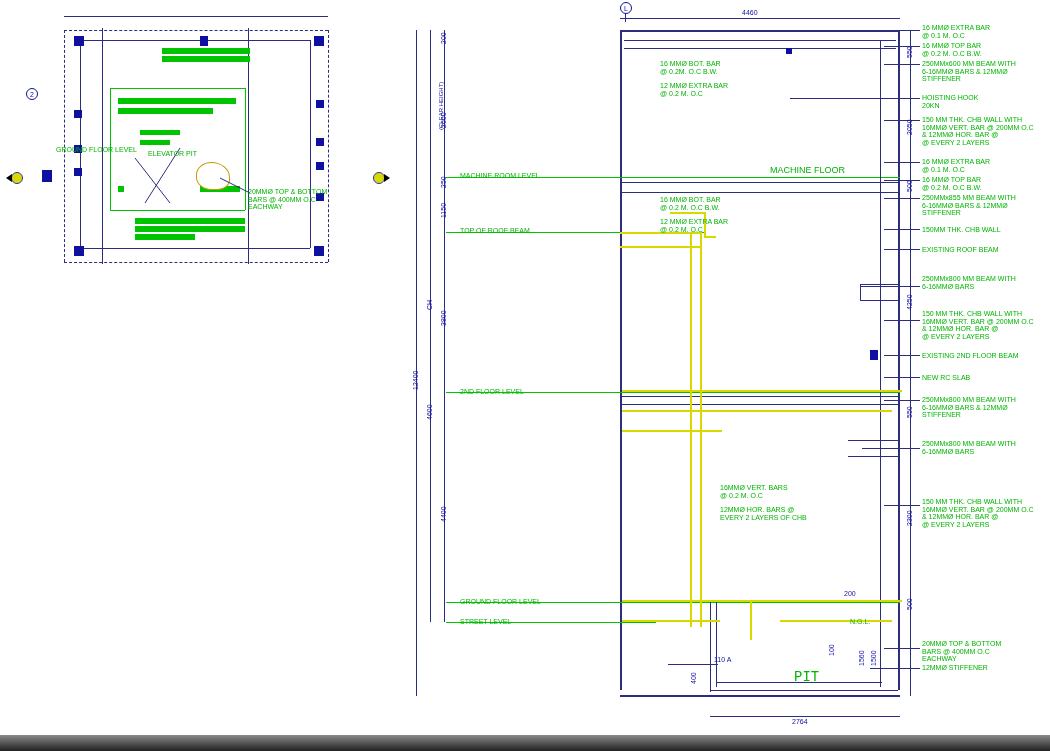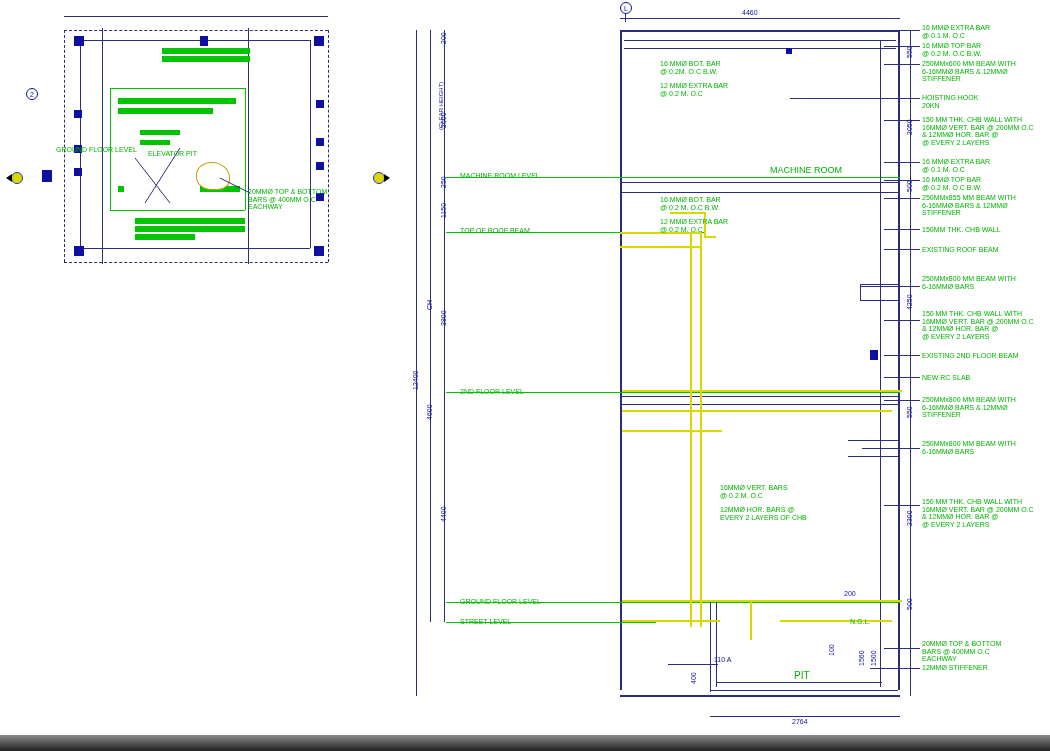--- a/index.html
+++ b/index.html
@@ -158,26 +158,26 @@
     <div class="yline" style="left:620px; top:246px; width:80px; height:2px;"></div>
     <div class="yline" style="left:622px; top:390px; width:280px; height:2px;"></div>
     <div class="yline" style="left:622px; top:410px; width:270px; height:2px;"></div>
     <div class="yline" style="left:622px; top:430px; width:100px; height:2px;"></div>
     <div class="yline" style="left:622px; top:600px; width:280px; height:2px;"></div>
     <div class="yline" style="left:622px; top:620px; width:98px; height:2px;"></div>
     <div class="yline" style="left:750px; top:602px; width:2px; height:38px;"></div>
     <div class="yline" style="left:780px; top:620px; width:112px; height:2px;"></div>
 
     <div class="txt" style="left:460px; top:172px;">MACHINE ROOM LEVEL</div>
-    <div class="txt" style="font-size:9px; left:770px; top:166px;">MACHINE ROOM</div>
+    <div class="txt" style="font-size:9px; left:770px; top:166px;">MACHINE FLOOR</div>
     <div class="txt" style="left:460px; top:227px;">TOP OF ROOF BEAM</div>
     <div class="txt" style="left:460px; top:388px;">2ND FLOOR LEVEL</div>
     <div class="txt" style="left:460px; top:598px;">GROUND FLOOR LEVEL</div>
     <div class="txt" style="left:460px; top:618px;">STREET LEVEL</div>
-    <div class="txt" style="font-size:10px; left:794px; top:670px;">PIT</div>
+    <div class="txt" style="font-size:14px; left:794px; top:670px;font-family:Liberation Mono, monospace;">PIT</div>
     <div class="txt" style="left:850px; top:618px;">N.G.L.</div>
 
     <div class="txt" style="left:660px; top:60px; white-space:pre;">16 MMØ BOT. BAR
 @ 0.2M. O.C B.W.</div>
     <div class="txt" style="left:660px; top:82px; white-space:pre;">12 MMØ EXTRA BAR
 @ 0.2 M. O.C</div>
     <div class="txt" style="left:660px; top:196px; white-space:pre;">16 MMØ BOT. BAR
 @ 0.2 M. O.C B.W.</div>
     <div class="txt" style="left:660px; top:218px; white-space:pre;">12 MMØ EXTRA BAR
 @ 0.2 M. O.C</div>

